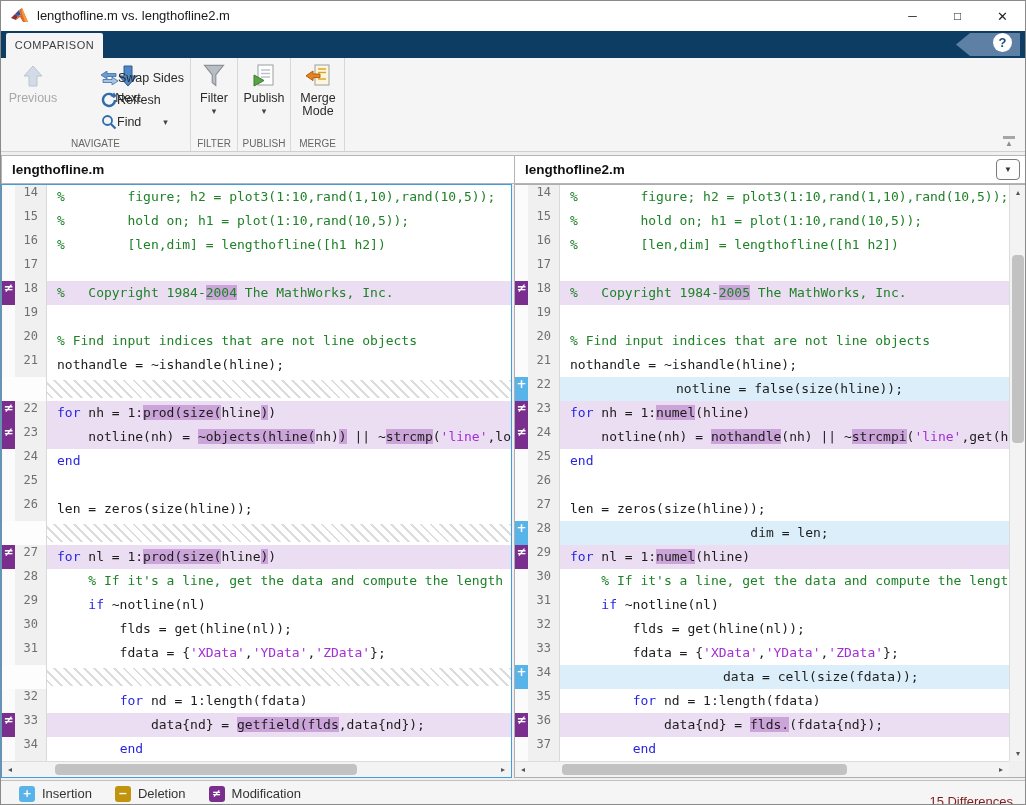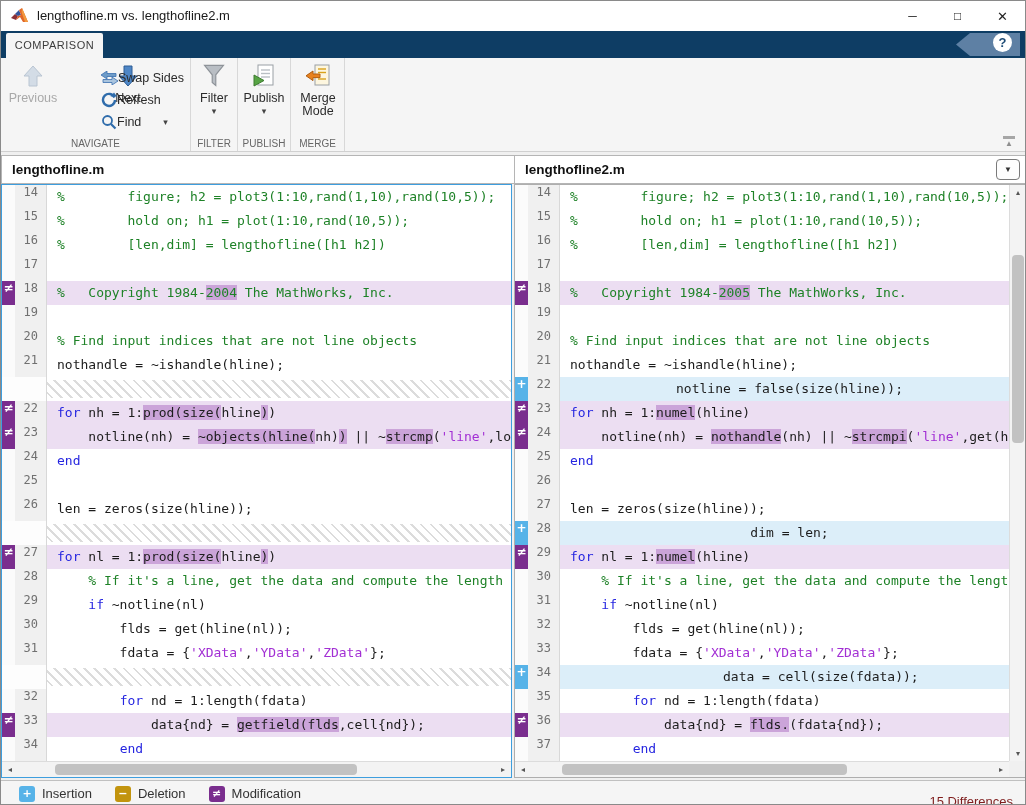--- a/index.html
+++ b/index.html
@@ -351,21 +351,21 @@
             <span class="code"></span>
           </div>
           <div class="row plain">
             <span class="marker"></span>
             <span class="gutter">32</span>
             <span class="code"><span>        </span><span class="kw">for</span><span> nd = 1:length(fdata)</span></span>
           </div>
           <div class="row mod">
             <span class="marker mk-modification">≠</span>
             <span class="gutter">33</span>
-            <span class="code"><span>            data{nd} = </span><span class="hl">getfield(</span><span class="hl">flds</span><span>,cell{nd});</span></span>
+            <span class="code"><span>            data{nd} = </span><span class="hl">getfield(</span><span class="hl">flds</span><span>,data{nd});</span></span>
           </div>
           <div class="row plain">
             <span class="marker"></span>
             <span class="gutter">34</span>
             <span class="code"><span>        </span><span class="kw">end</span></span>
           </div>
         </div>
       <div class="hscroll">
         <span class="sarrow aleft">◂</span>
         <span class="hthumb left-thumb"></span>

